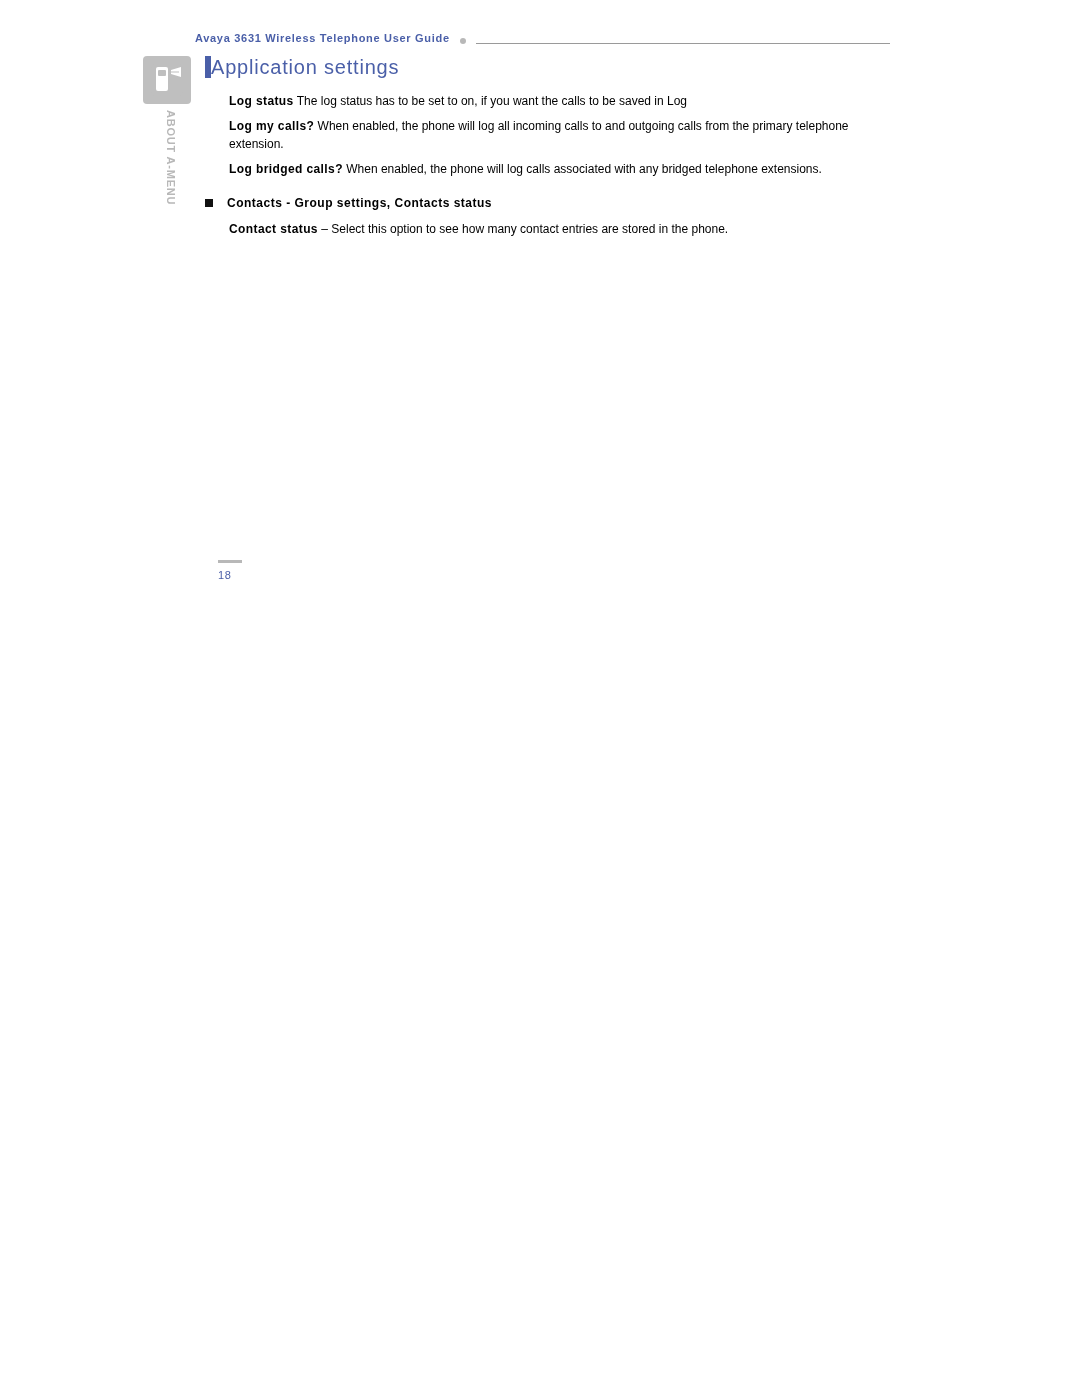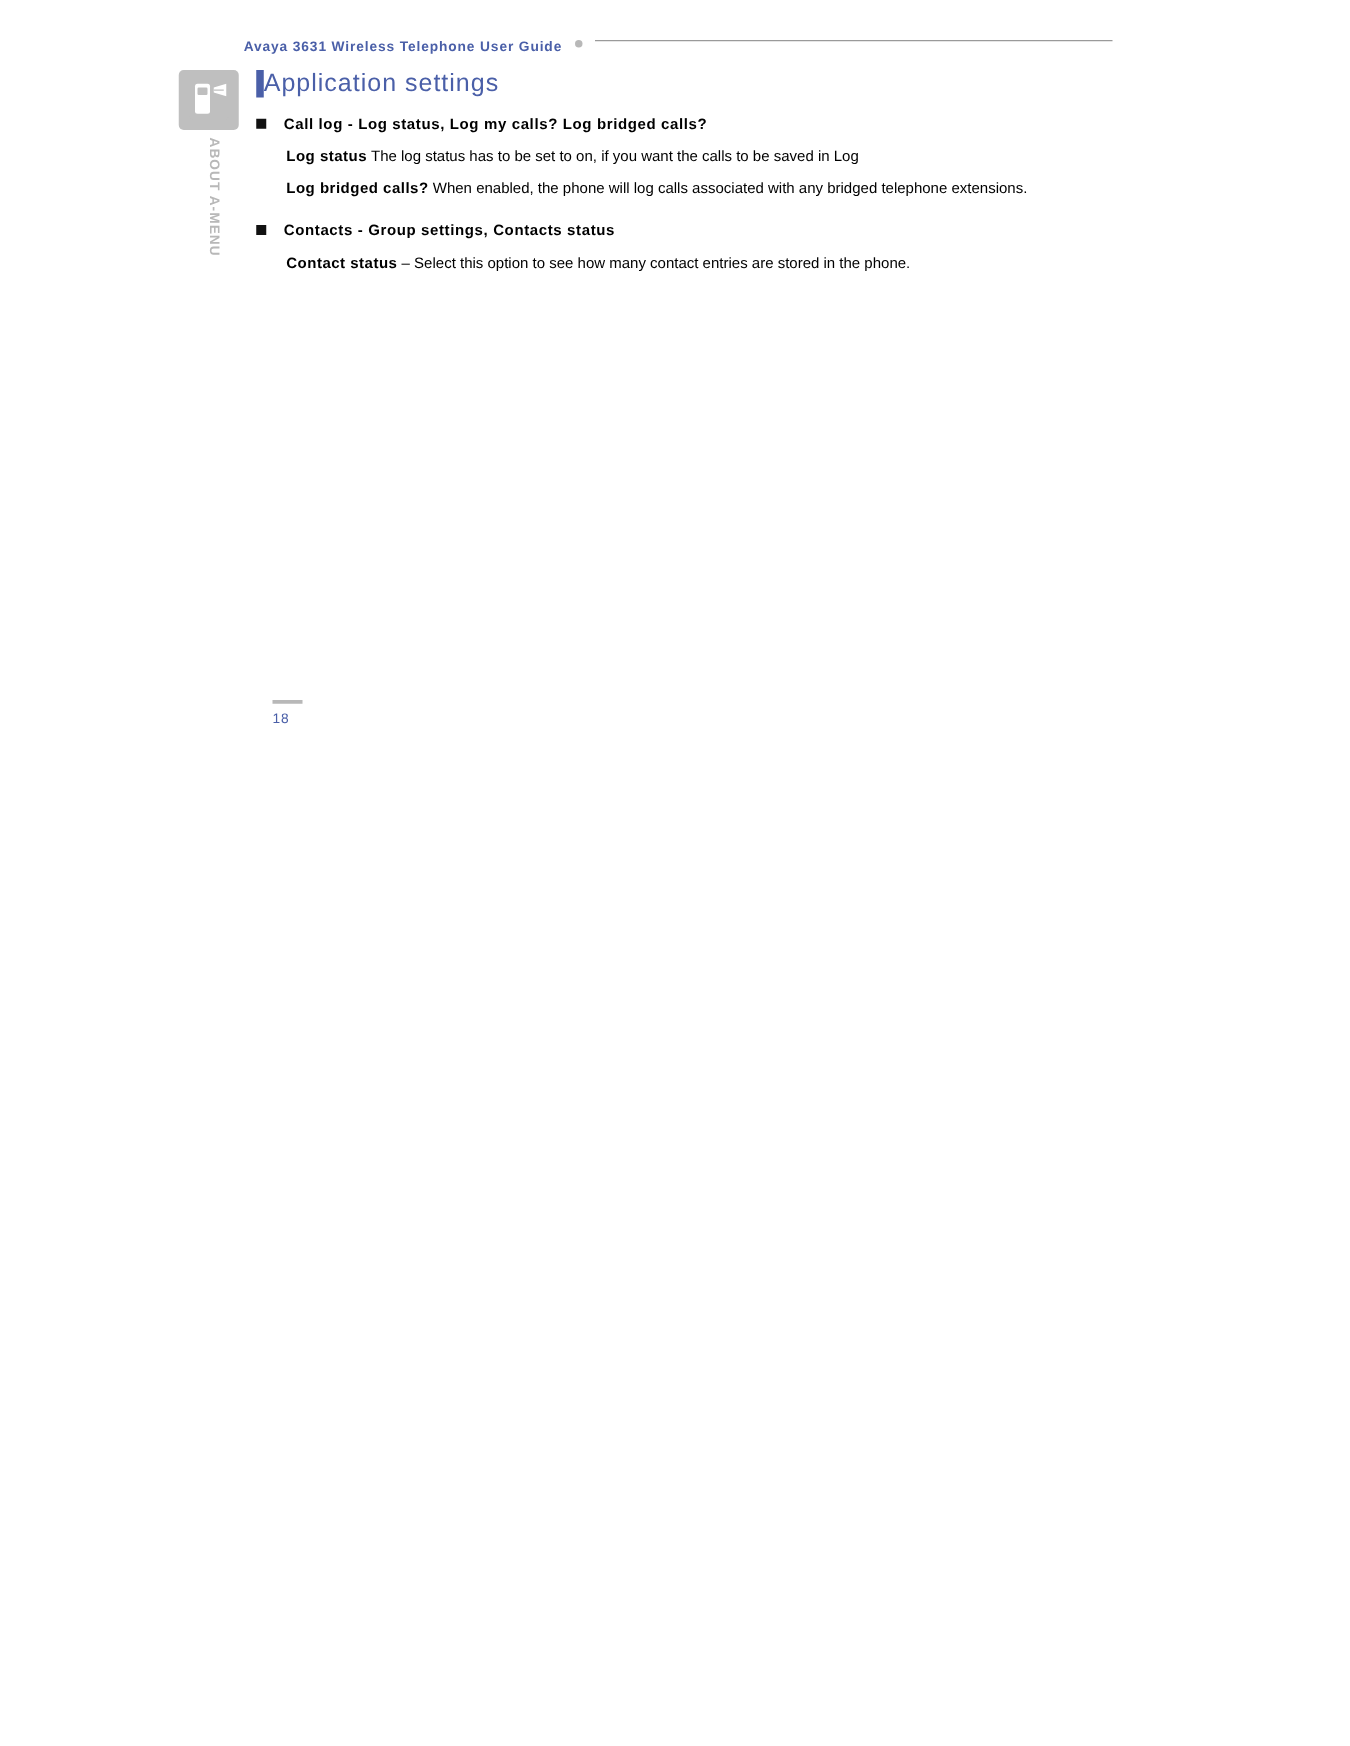--- a/index.html
+++ b/index.html
@@ -15,21 +15,21 @@
     width: 1080px;
     height: 1397px;
     background: #fff;
   }
   .header-line {
     position: absolute;
     top: 32px;
     left: 195px;
     right: 190px;
     display: flex;
-    align-items: flex-start;
+    align-items: flex-end;
     font-family: Verdana, Geneva, sans-serif;
   }
   .header-title {
     color: #4a5fa8;
     font-size: 11px;
     font-weight: 700;
     letter-spacing: 0.7px;
     white-space: nowrap;
     padding-right: 10px;
   }
@@ -177,26 +177,23 @@
   <div class="side-label">
     <div class="side-label-inner">ABOUT A-MENU</div>
   </div>
 
   <div class="content">
     <h2 class="section-title">Application settings</h2>
 
     <ul class="toplist">
 
       <li>
-        <div class="bullet-row">
-          <span class="bullet-sq"></span>
-          <span class="bullet-title">Call log - Log status, Log my calls? Log bridged calls?</span>
-        </div>
         <div class="sub">
           <p><span class="term">Log status</span><span> The log status has to be set to on, if you want the calls to be saved in Log</span></p>
+          <p><span class="term">Log my calls?</span><span>   When enabled, the phone will log all incoming calls to and outgoing calls from the primary telephone extension.</span></p>
           <p><span class="term">Log bridged calls?</span><span>   When enabled, the phone will log calls associated with any bridged telephone extensions.</span></p>
         </div>
       </li>
 
       <li>
         <div class="bullet-row">
           <span class="bullet-sq"></span>
           <span class="bullet-title">Contacts - Group settings, Contacts status</span>
         </div>
         <div class="sub">

